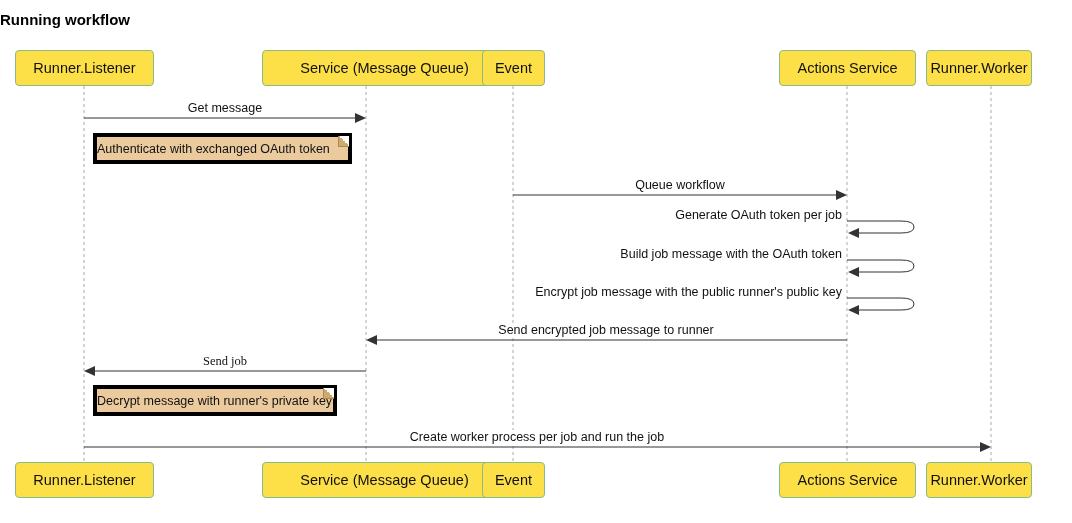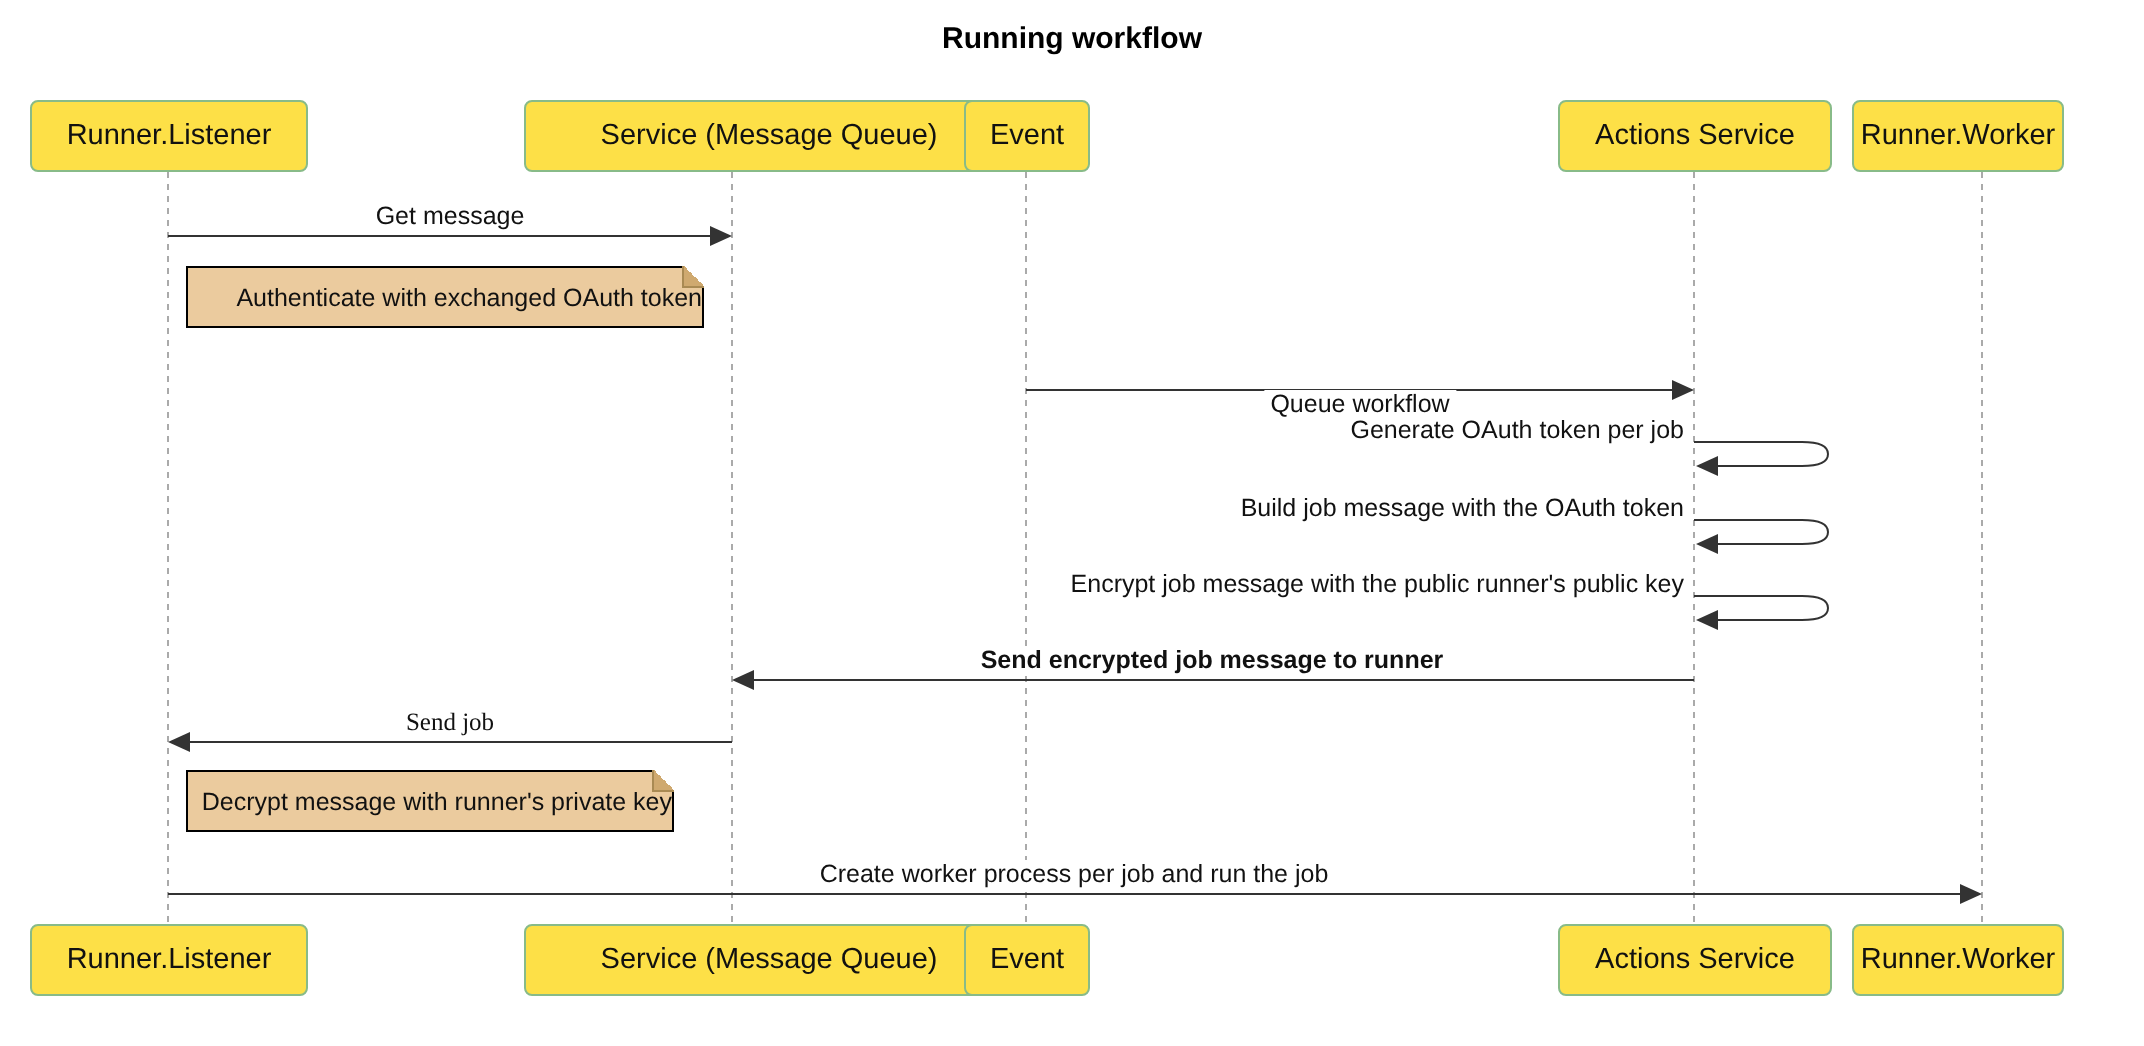--- a/index.html
+++ b/index.html
@@ -13,21 +13,21 @@
     width: 1072px;
     height: 523px;
     background: #ffffff;
     overflow: hidden;
   }
   .diagram-title {
     position: absolute;
     top: 11px;
     left: 0;
     width: 100%;
-    text-align: center;
+    text-align: left;
     font-size: 15px;
     font-weight: bold;
     color: #000000;
   }
   .actor {
     position: absolute;
     height: 36px;
     background: #fde047;
     border: 1px solid #88bb88;
     border-radius: 4px;
@@ -67,25 +67,25 @@
     white-space: nowrap;
     line-height: 15px;
   }
   .msg-label.centered { transform: translateX(-50%); }
   .msg-label.right-aligned { text-align: right; }
 
   .note {
     position: absolute;
     height: 31px;
     background: #ebcb9e;
-    border: 1px solid #000000;
+    border: 4px solid #000000;
     box-sizing: border-box;
     display: flex;
     align-items: center;
-    justify-content: flex-end;
+    justify-content: flex-start;
     font-size: 12.5px;
     color: #111111;
     white-space: nowrap;
   }
   .note .fold {
     position: absolute;
     top: -1px;
     right: -1px;
     width: 11px;
     height: 11px;
@@ -130,29 +130,29 @@
 
     <line class="msgline" x1="366" y1="371" x2="90" y2="371"></line>
     <polygon class="arrowhead" points="84,371 95,366 95,376"></polygon>
 
     <line class="msgline" x1="84" y1="447" x2="985" y2="447"></line>
     <polygon class="arrowhead" points="991,447 980,442 980,452"></polygon>
   </svg>
 
   <div class="msg-label centered" style="left:225px; top:101px;">Get message</div>
 
-  <div class="msg-label centered" style="left:680px; top:195px;">Queue workflow</div>
+  <div class="msg-label centered" style="left:680px; top:178px;">Queue workflow</div>
 
   <div class="msg-label right-aligned" style="right:227px; top:208px;">Generate OAuth token per job</div>
 
   <div class="msg-label right-aligned" style="right:227px; top:247px;">Build job message with the OAuth token</div>
 
   <div class="msg-label right-aligned" style="right:227px; top:285px;">Encrypt job message with the public runner's public key</div>
 
-  <div class="msg-label centered" style="left:606px; top:323px;font-weight:bold;">Send encrypted job message to runner</div>
+  <div class="msg-label centered" style="left:606px; top:323px;">Send encrypted job message to runner</div>
 
   <div class="msg-label centered" style="left:225px; top:354px;font-family:Liberation Serif, serif;">Send job</div>
 
   <div class="msg-label centered" style="left:537px; top:430px;">Create worker process per job and run the job</div>
 
   <div class="note" style="left:93px; top:133px; width:259px;">
     <span>Authenticate with exchanged OAuth token</span>
     <span class="fold"></span>
   </div>
 

